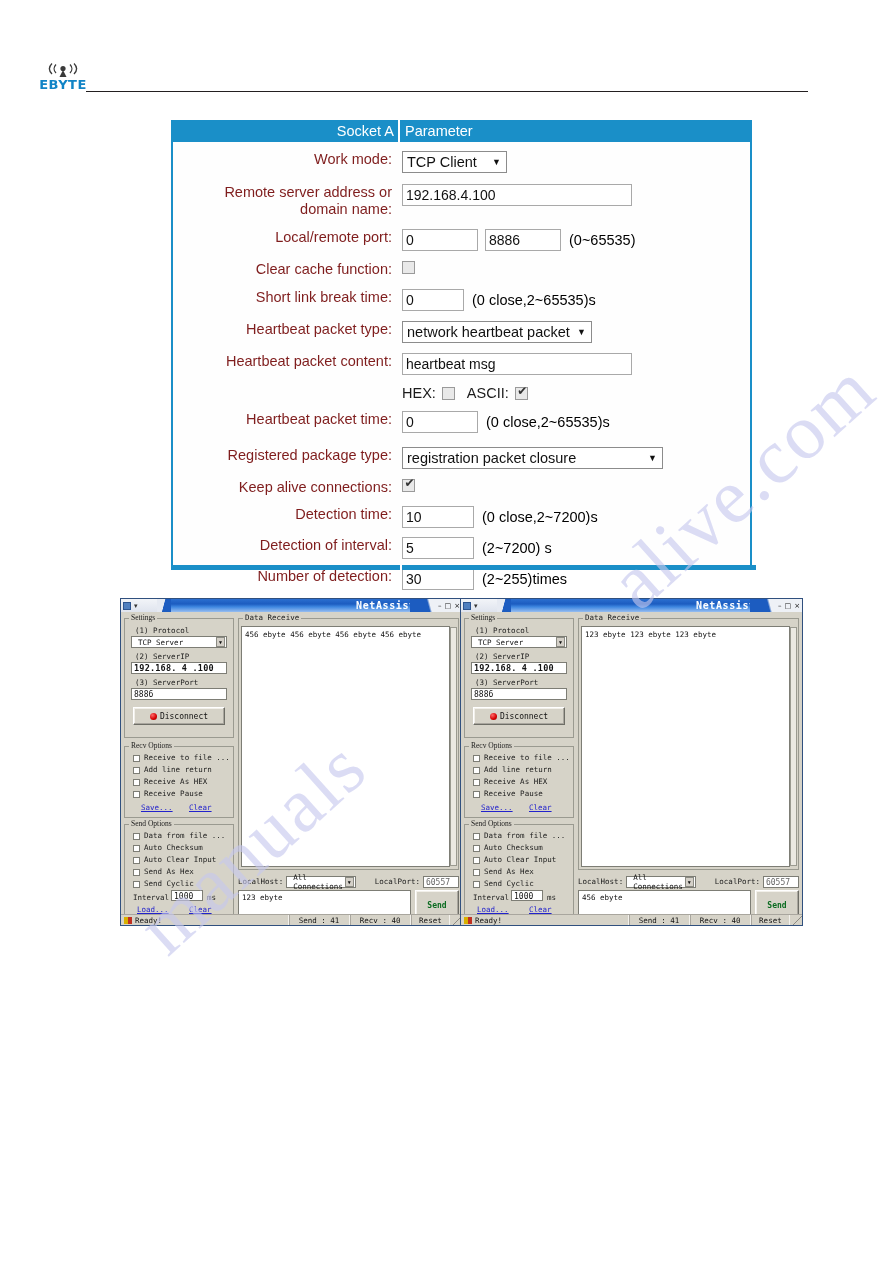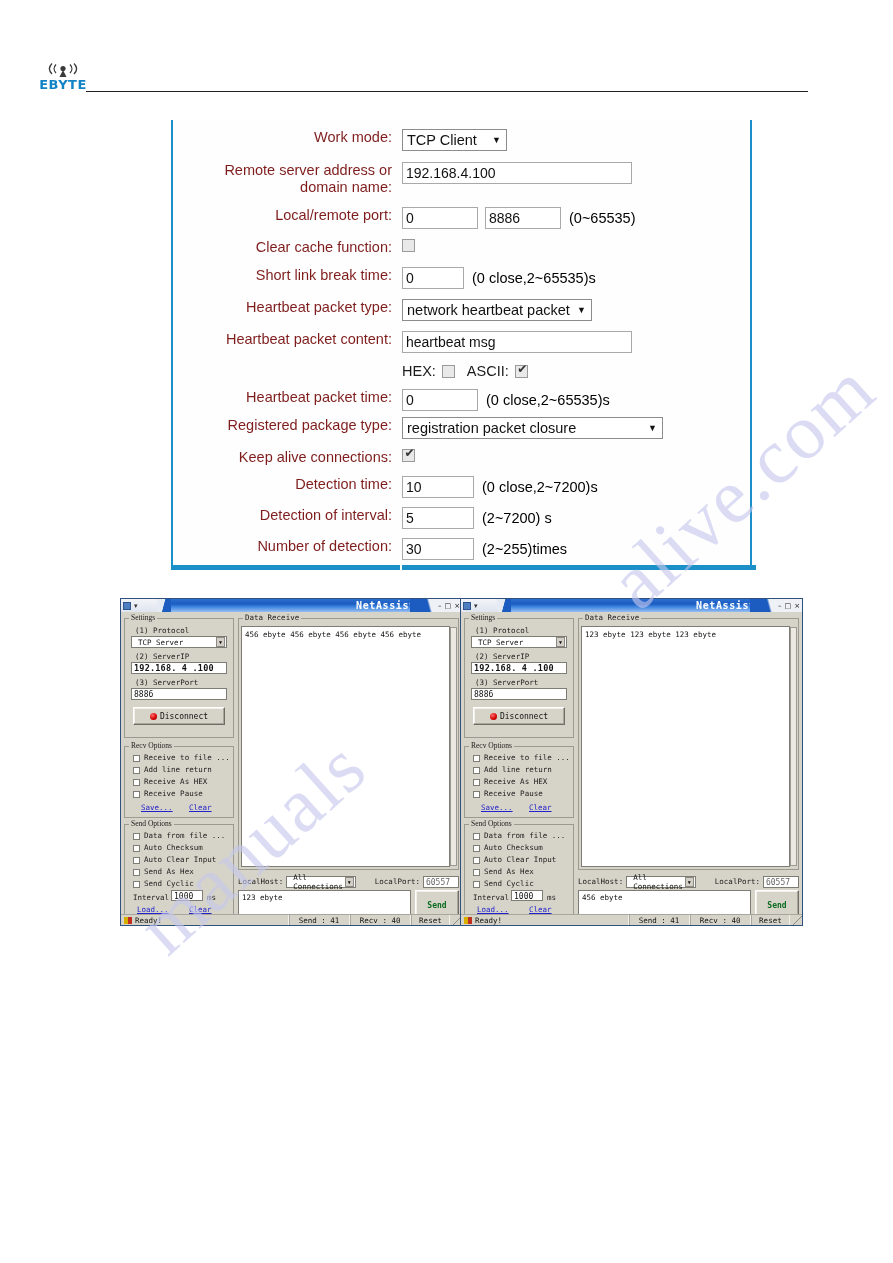--- a/index.html
+++ b/index.html
@@ -296,20 +296,24 @@
         <path d="M17 8 L13.5 15 L20.5 15 Z" fill="#3a3a3a"></path>
       </svg>
     </div>
     <div class="logo-text">EBYTE</div>
   </div>
   <div class="header-rule"></div>
 </div>
 
 <div class="socket-panel">
 
+  <div class="socket-head">
+    <div class="col-l">Socket A</div>
+    <div class="col-r">Parameter</div>
+  </div>
 
   <div class="frow">
     <div class="flabel">Work mode:</div>
     <div class="fctl">
       <div class="sel w105">
         <span>TCP Client</span>
         <span class="arr">▼</span>
       </div>
     </div>
   </div>
@@ -373,21 +377,21 @@
   </div>
 
   <div class="frow" style="margin-top:10px;">
     <div class="flabel">Heartbeat packet time:</div>
     <div class="fctl">
       <input class="ti w75" value="0" style="">
       <span class="hint">(0 close,2~65535)s</span>
     </div>
   </div>
 
-  <div class="frow" style="margin-top:6px;">
+  <div class="frow" style="margin-top:14px;">
     <div class="flabel">Registered package type:</div>
     <div class="fctl">
       <div class="sel w230">
         <span>registration packet closure</span>
         <span class="arr">▼</span>
       </div>
     </div>
   </div>
 
   <div class="frow" style="margin-top:10px;">

